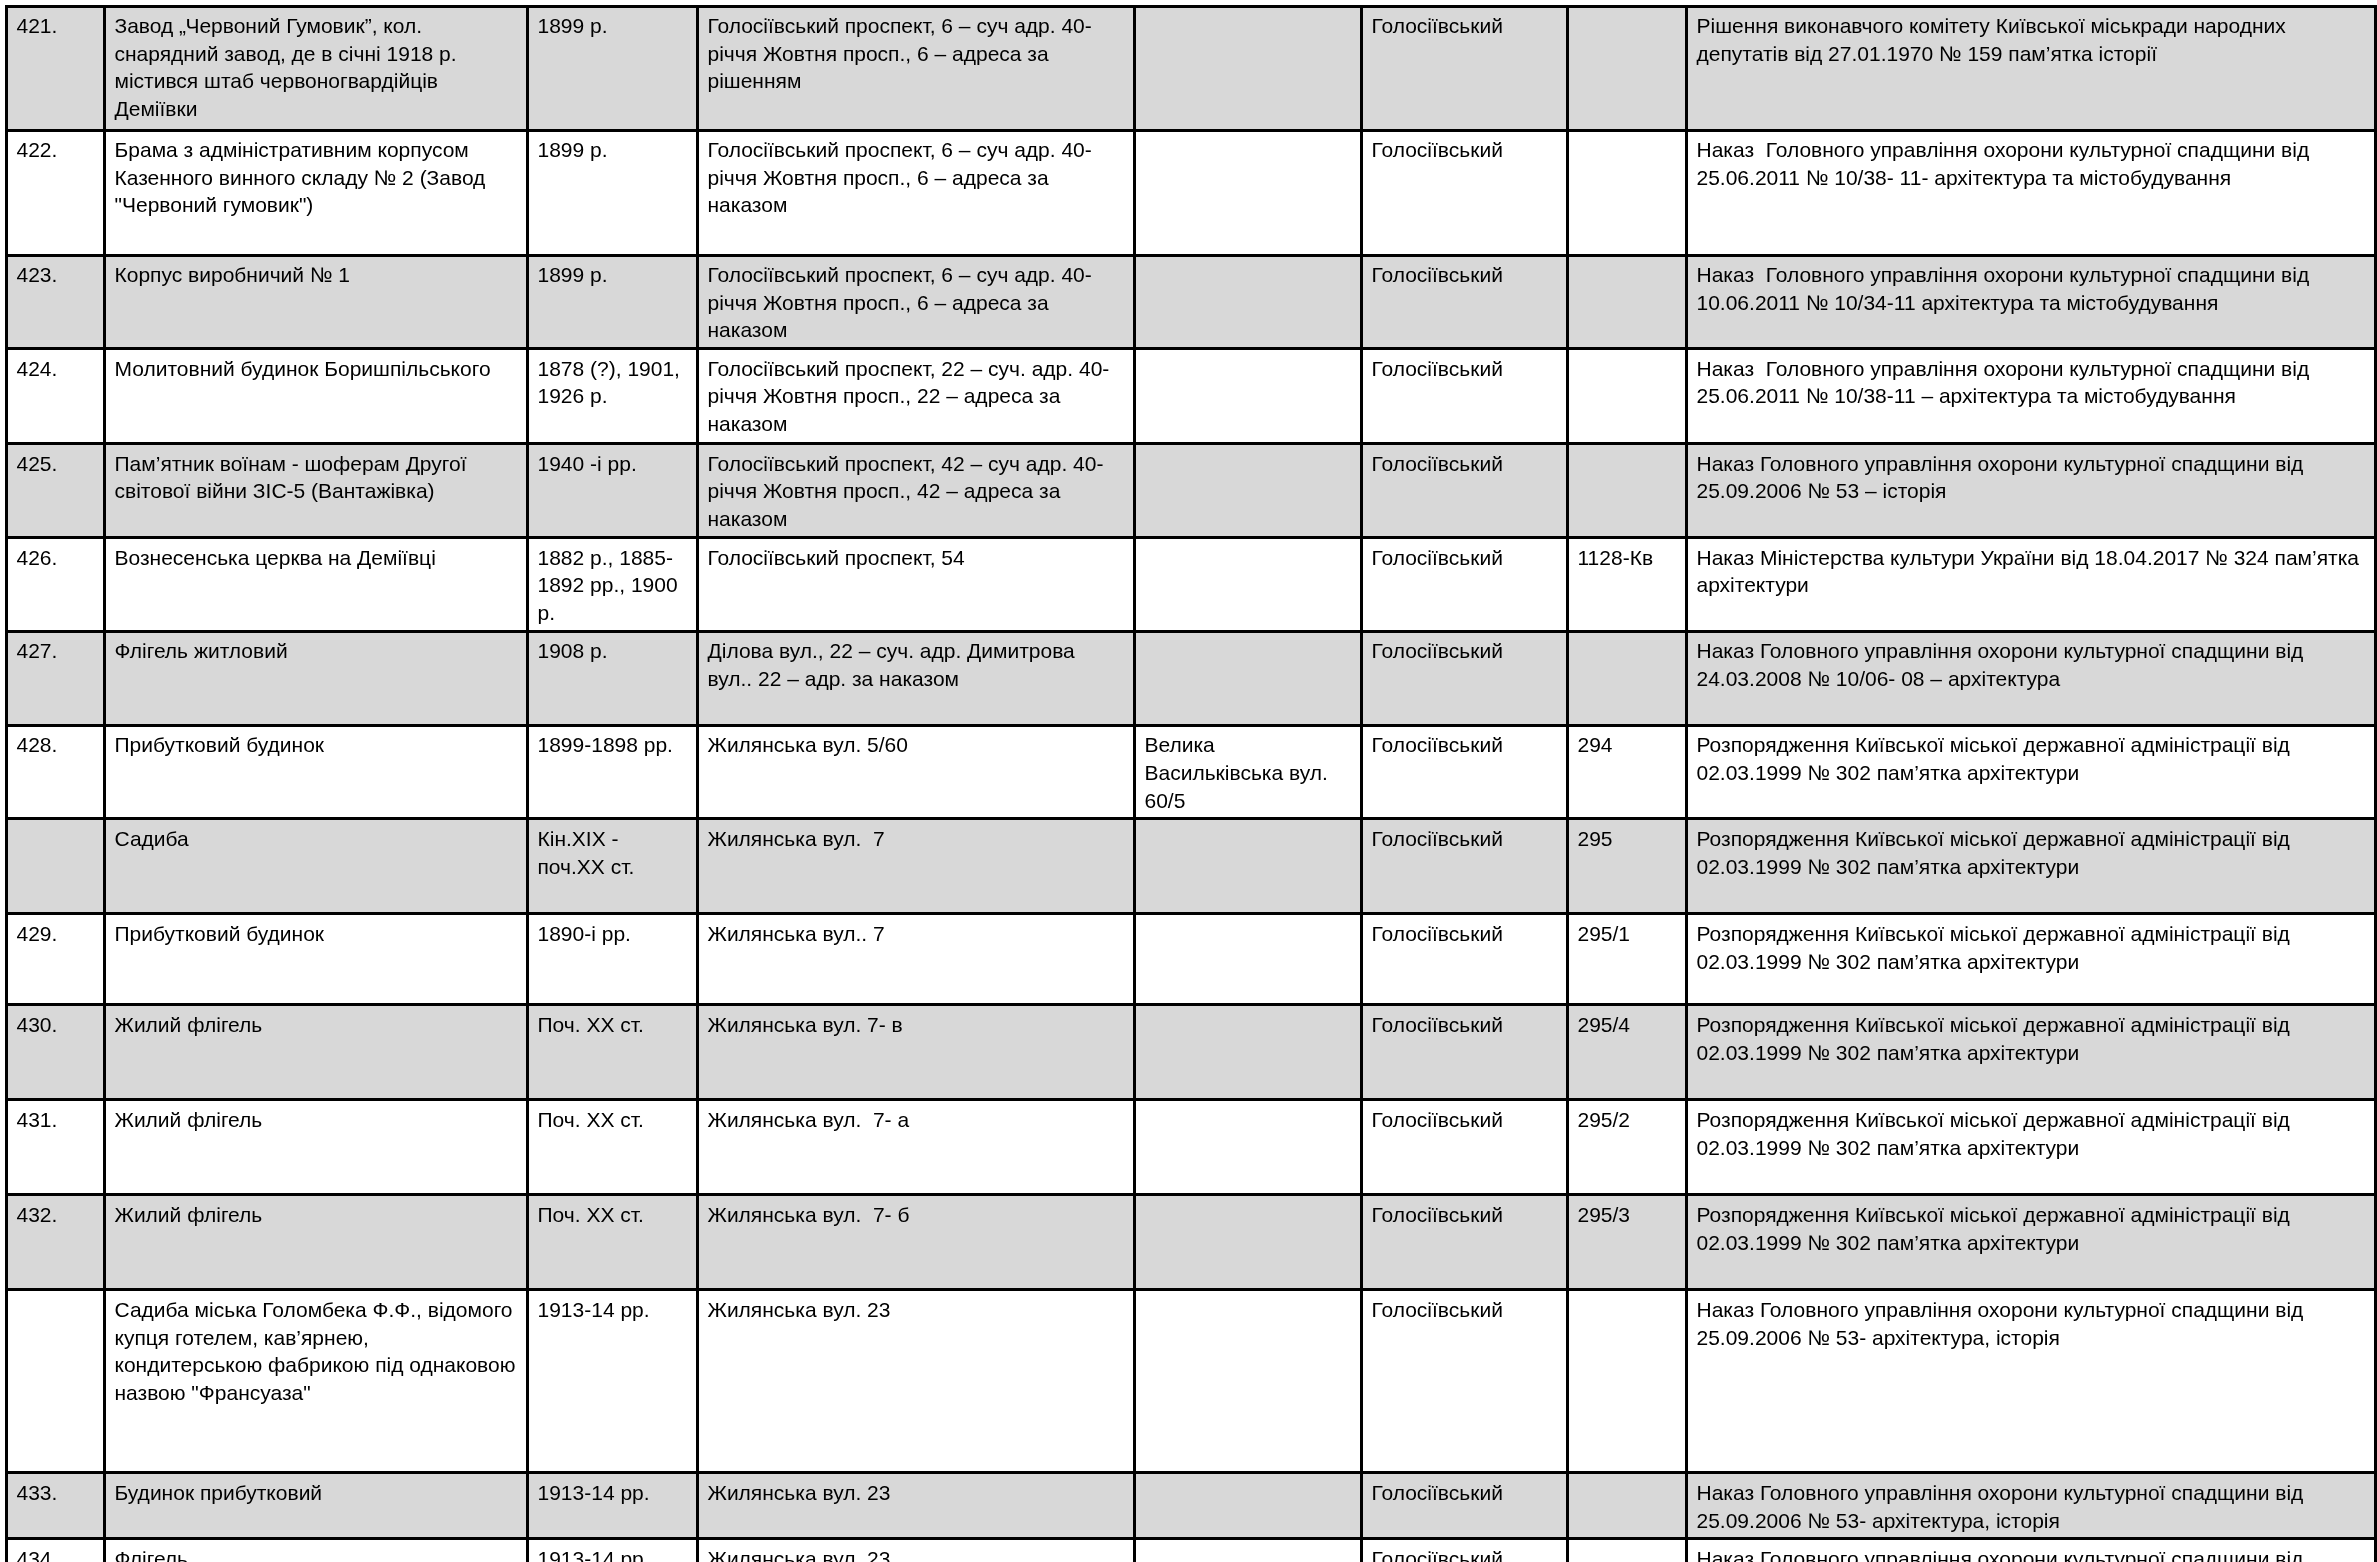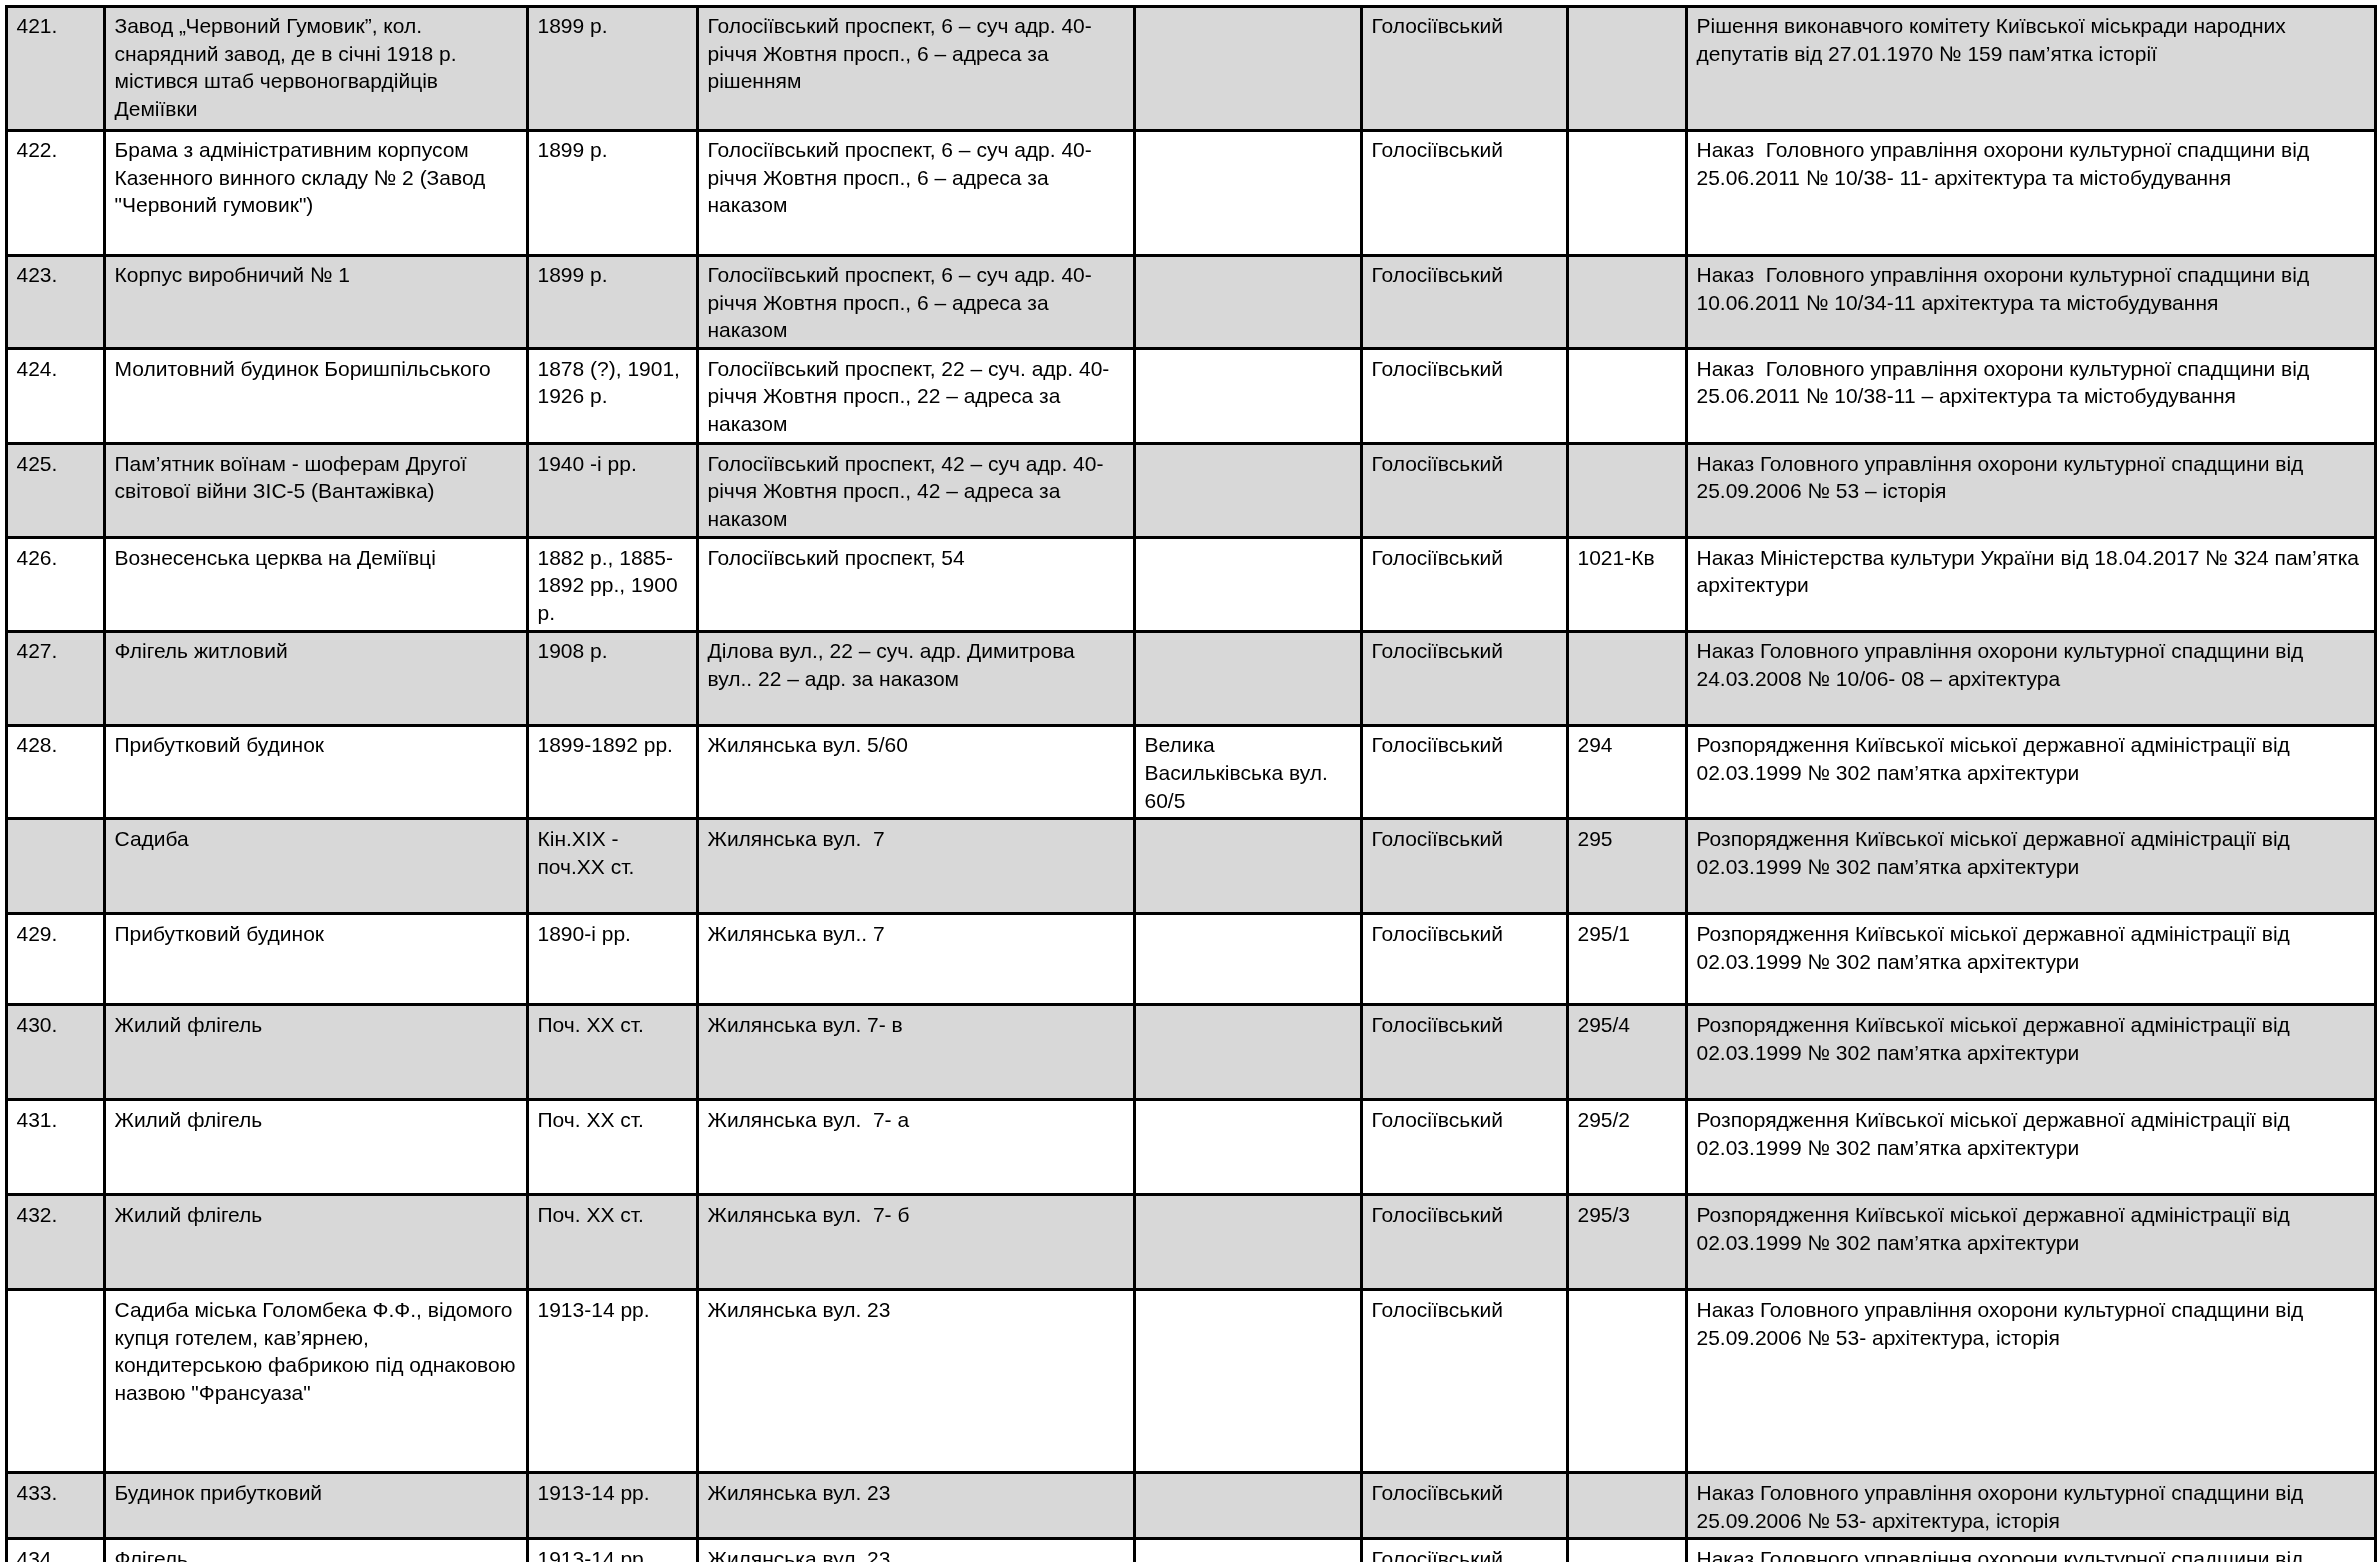--- a/index.html
+++ b/index.html
@@ -98,37 +98,37 @@
         <td class="c-reg"></td>
         <td class="c-decision">Наказ Головного управління охорони культурної спадщини від 25.09.2006 № 53 – історія</td>
       </tr>
       <tr class="plain" style="height: 85px;">
         <td class="c-num">426.</td>
         <td class="c-name">Вознесенська церква на Деміївці</td>
         <td class="c-date">1882 р., 1885-1892 рр., 1900 р.</td>
         <td class="c-addr">Голосіївський проспект, 54</td>
         <td class="c-alt"></td>
         <td class="c-district">Голосіївський</td>
-        <td class="c-reg">1021-Кв</td>
+        <td class="c-reg">1128-Кв</td>
         <td class="c-decision">Наказ Міністерства культури України від 18.04.2017 № 324 пам’ятка архітектури</td>
       </tr>
       <tr class="shaded" style="height: 94px;">
         <td class="c-num">427.</td>
         <td class="c-name">Флігель житловий</td>
         <td class="c-date">1908 р.</td>
         <td class="c-addr">Ділова вул., 22 – суч. адр. Димитрова вул.. 22 – адр. за наказом</td>
         <td class="c-alt"></td>
         <td class="c-district">Голосіївський</td>
         <td class="c-reg"></td>
         <td class="c-decision">Наказ Головного управління охорони культурної спадщини від 24.03.2008 № 10/06- 08 – архітектура</td>
       </tr>
       <tr class="plain" style="height: 92px;">
         <td class="c-num">428.</td>
         <td class="c-name">Прибутковий будинок</td>
-        <td class="c-date">1899-1892 рр.</td>
+        <td class="c-date">1899-1898 рр.</td>
         <td class="c-addr">Жилянська вул. 5/60</td>
         <td class="c-alt">Велика Васильківська вул. 60/5</td>
         <td class="c-district">Голосіївський</td>
         <td class="c-reg">294</td>
         <td class="c-decision">Розпорядження Київської міської державної адміністрації від 02.03.1999 № 302 пам’ятка архітектури</td>
       </tr>
       <tr class="shaded" style="height: 95px;">
         <td class="c-num"></td>
         <td class="c-name">Садиба</td>
         <td class="c-date">Кін.XIX - поч.XX ст.</td>

